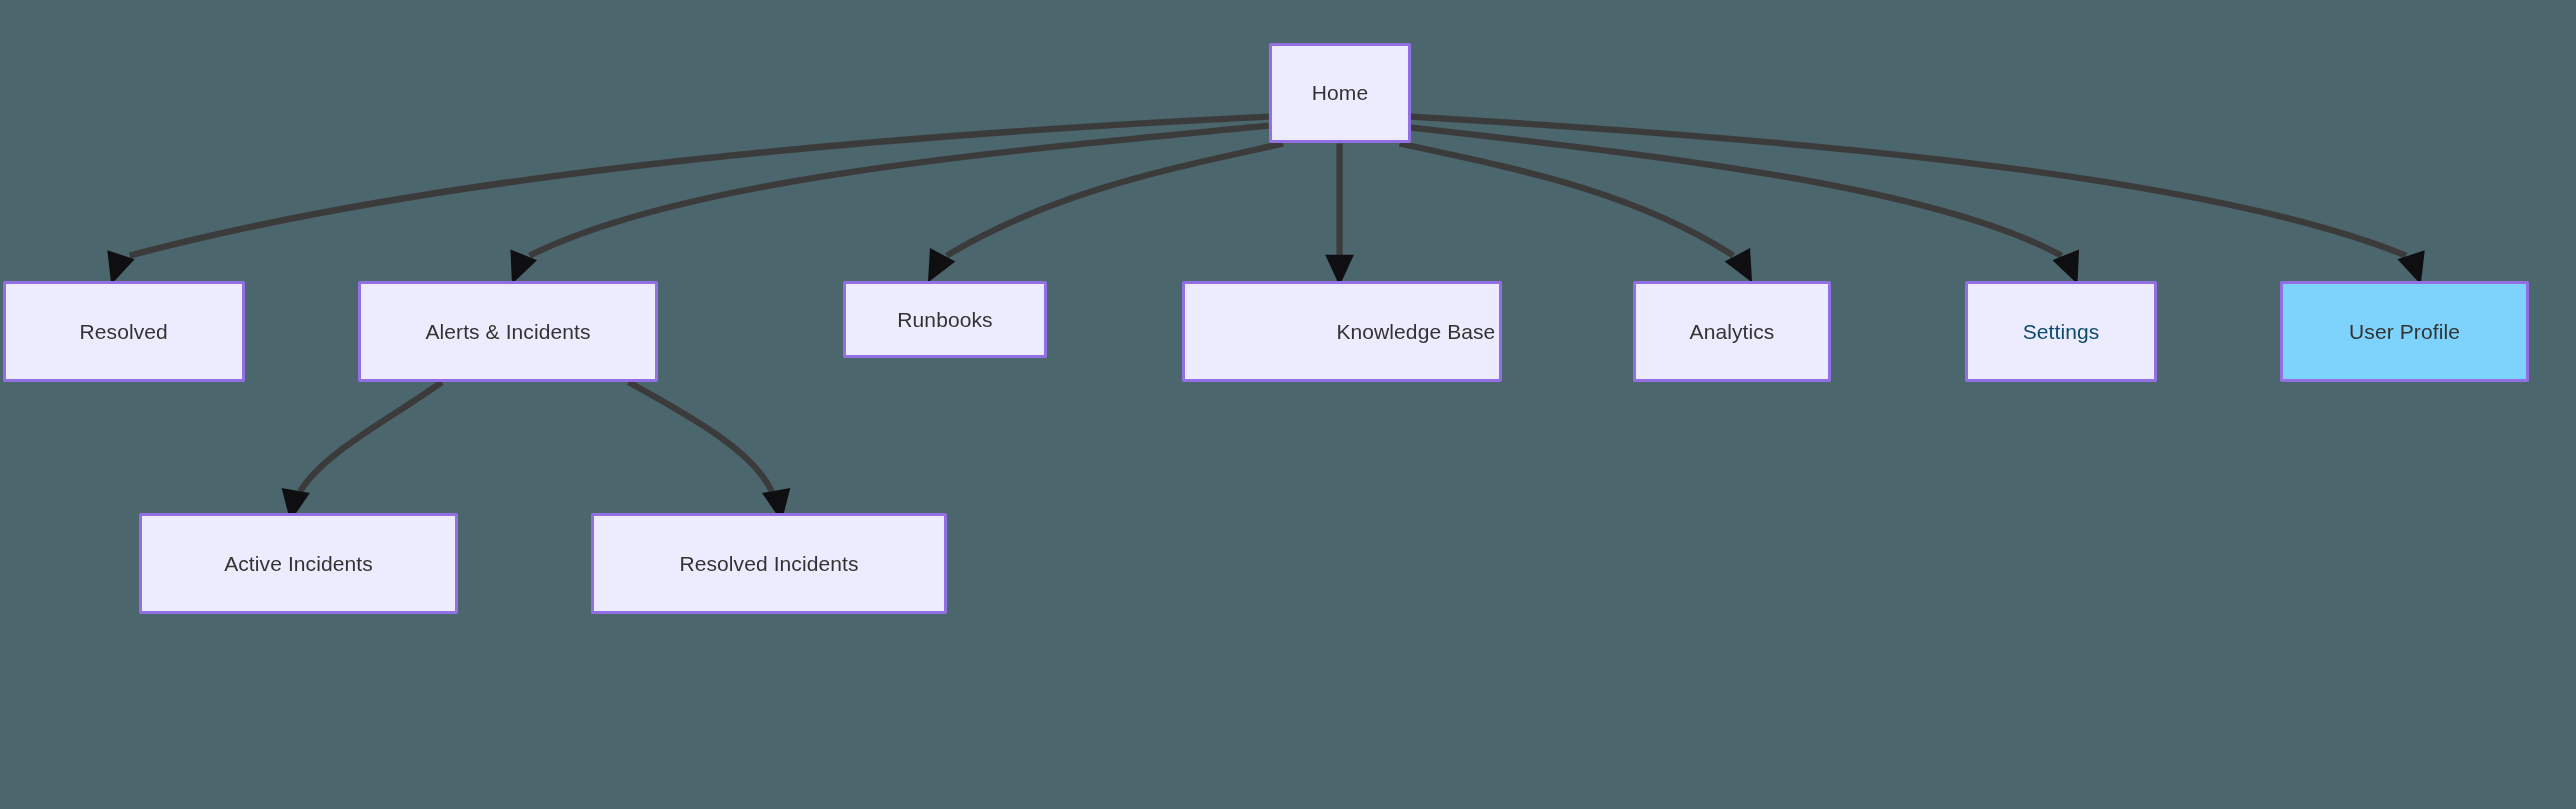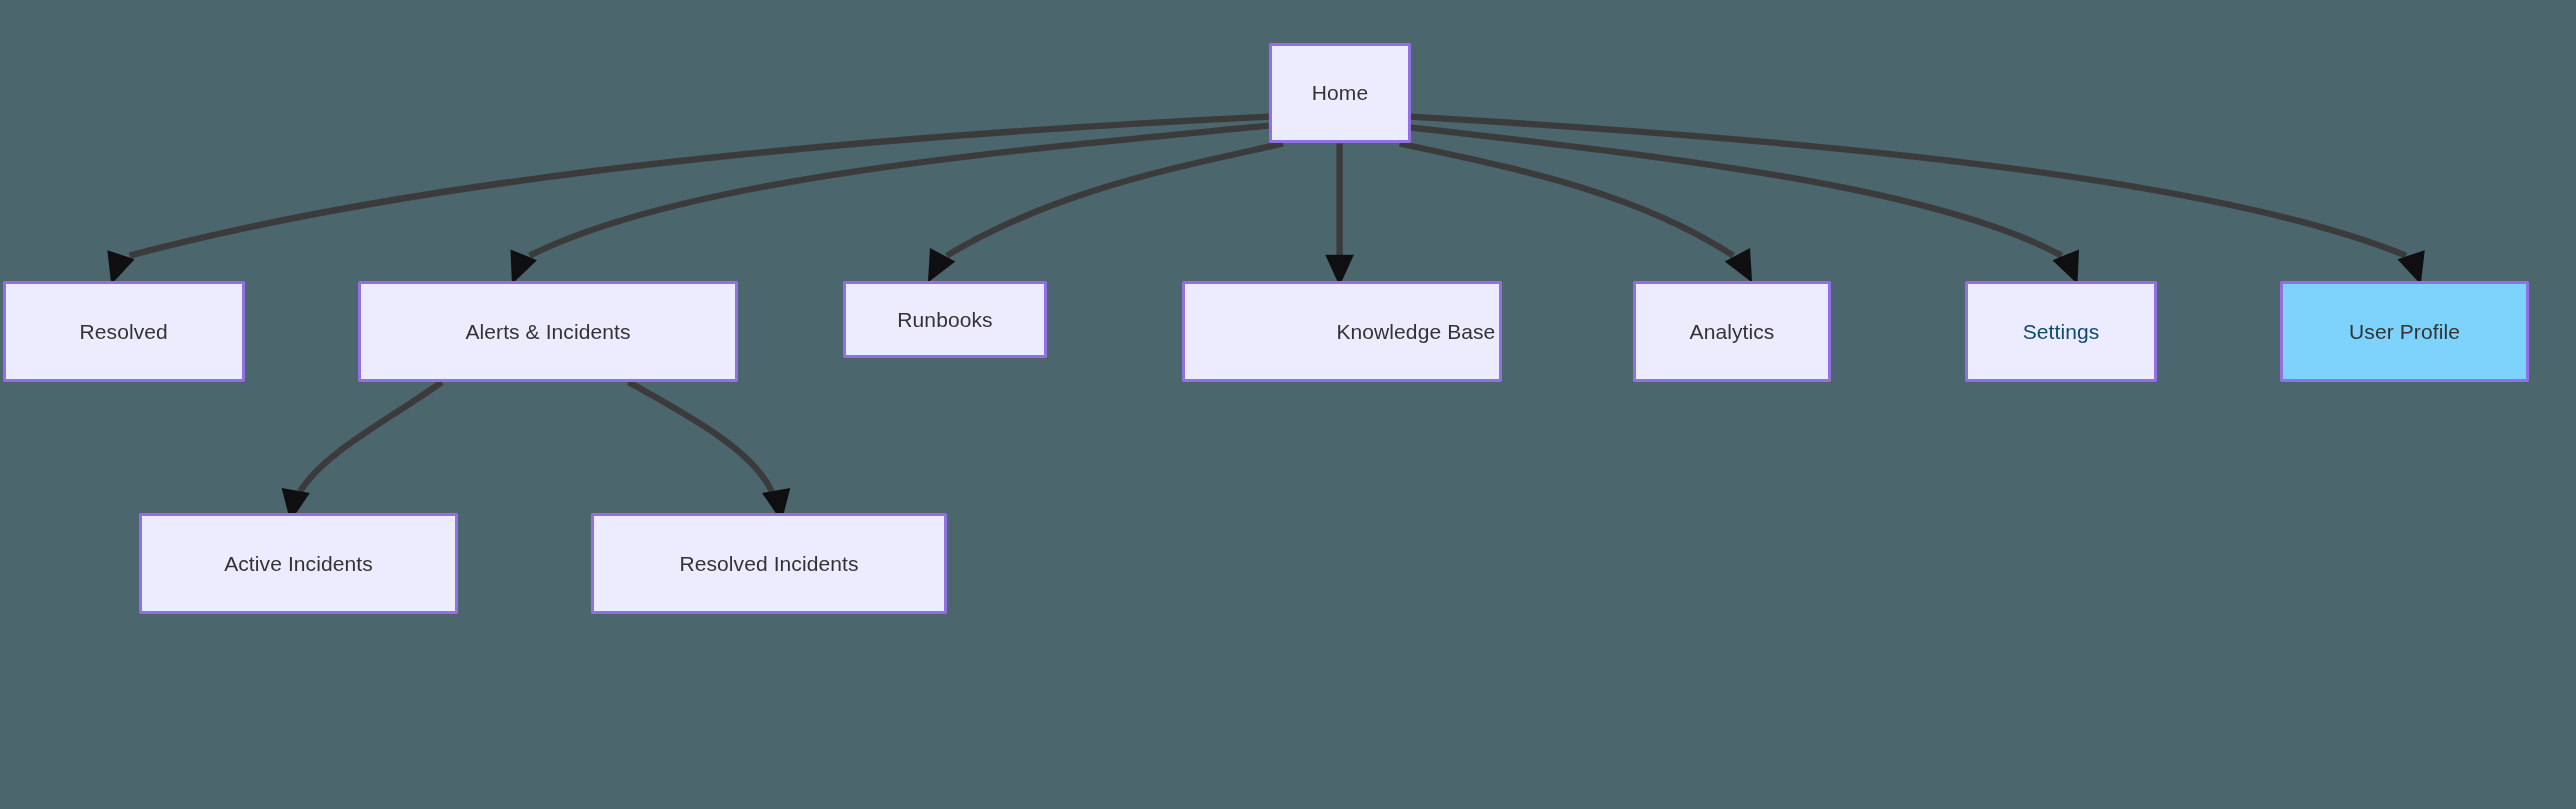--- a/index.html
+++ b/index.html
@@ -76,21 +76,21 @@
       </g>
   </svg>
 
   <div id="node-layer">
       <div class="flow-node" style="left: 1269px; top: 43px; width: 142px; height: 100px; background: rgb(236, 236, 254); border-color: rgb(146, 112, 228); color: rgb(51, 51, 51);">
         <span class="node-label">Home</span>
       </div>
       <div class="flow-node" style="left: 2.7px; top: 281px; width: 242px; height: 101px; background: rgb(236, 236, 254); border-color: rgb(146, 112, 228); color: rgb(51, 51, 51);">
         <span class="node-label">Resolved</span>
       </div>
-      <div class="flow-node" style="left: 358px; top: 281px; width: 380px; height: 101px; background: rgb(236, 236, 254); border-color: rgb(146, 112, 228); color: rgb(51, 51, 51);">
+      <div class="flow-node" style="left: 358px; top: 281px; width: 300px; height: 101px; background: rgb(236, 236, 254); border-color: rgb(146, 112, 228); color: rgb(51, 51, 51);">
         <span class="node-label">Alerts &amp; Incidents</span>
       </div>
       <div class="flow-node" style="left: 843px; top: 281px; width: 204px; height: 77px; background: rgb(236, 236, 254); border-color: rgb(146, 112, 228); color: rgb(51, 51, 51);">
         <span class="node-label">Runbooks</span>
       </div>
       <div class="flow-node" style="left: 1182px; top: 281px; width: 320px; height: 101px; background: rgb(236, 236, 254); border-color: rgb(146, 112, 228); color: rgb(51, 51, 51); justify-content: flex-end;">
         <span class="node-label">Knowledge Base</span>
       </div>
       <div class="flow-node" style="left: 1633px; top: 281px; width: 198px; height: 101px; background: rgb(236, 236, 254); border-color: rgb(146, 112, 228); color: rgb(51, 51, 51);">
         <span class="node-label">Analytics</span>

